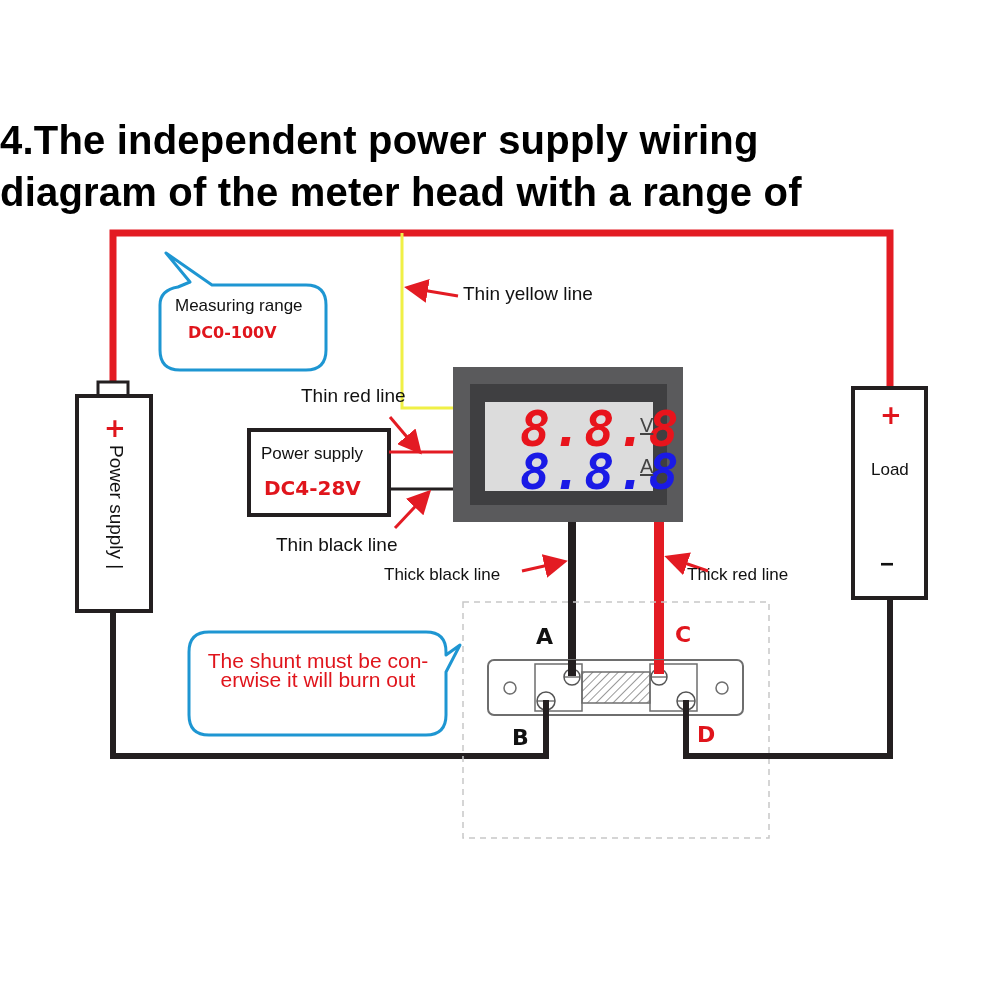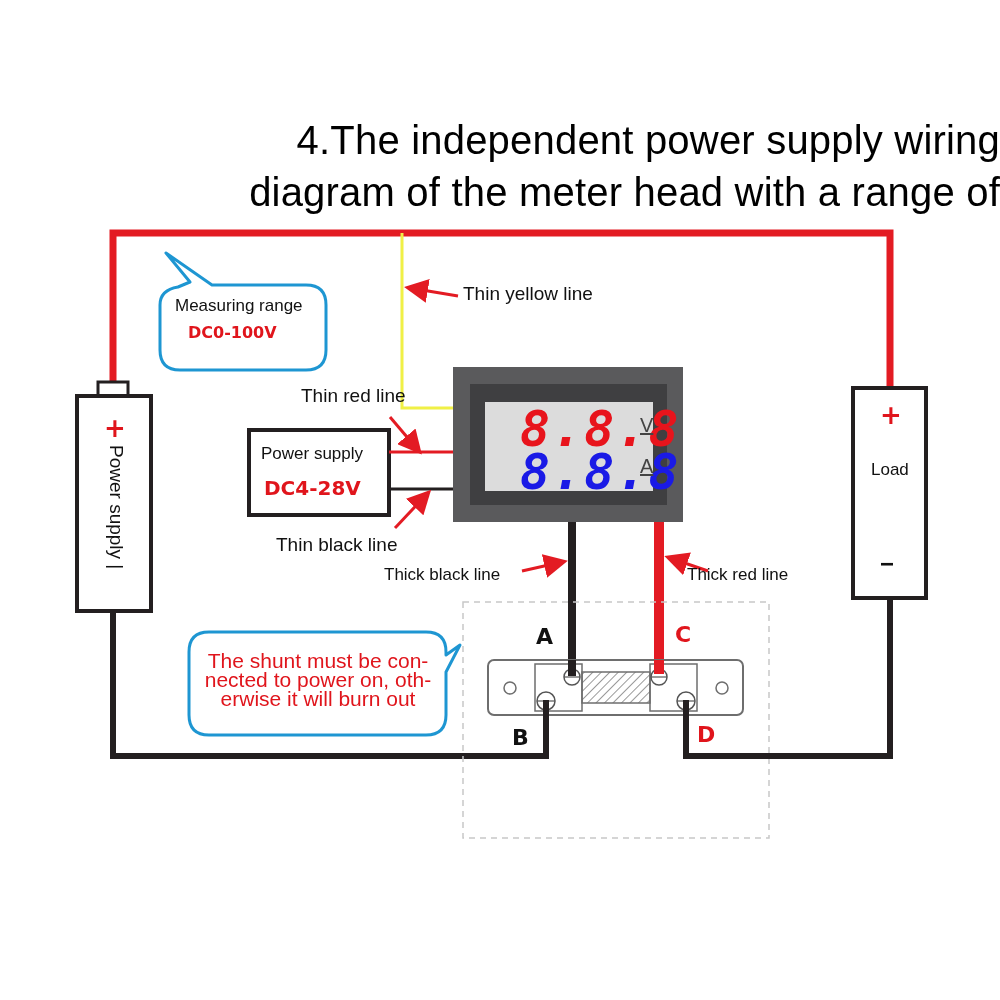--- a/index.html
+++ b/index.html
@@ -1,17 +1,17 @@
 <!DOCTYPE html>
 <html><head>
 <meta charset="utf-8">
 <style>
   html, body { margin:0; padding:0; background:#ffffff; }
   body { width:1000px; height:1000px; position:relative; overflow:hidden; font-family:"Liberation Sans", sans-serif; }
-  .title { position:absolute; left:0; width:1000px; text-align:right; font-weight:normal; font-size:40px; color:#000; line-height:48px; letter-spacing:0.2px; }
+  .title { position:absolute; left:0; width:1000px; text-align:left; font-weight:bold; font-size:40px; color:#000; line-height:48px; letter-spacing:0.2px; }
   .t1 { top:116px; }
   .t2 { top:168px; }
   svg.diagram { position:absolute; left:0; top:0; }
   .lbl { position:absolute; font-size:19px; color:#111; white-space:nowrap; }
   .lbl-sm { font-size:17px; }
   .red-bold { position:absolute; color:#e0151c; font-weight:bold; font-family:"DejaVu Sans", sans-serif; white-space:nowrap; }
   .vert { position:absolute; transform-origin:left top; transform:rotate(90deg); font-size:19px; white-space:nowrap; color:#111; }
   .seg { position:absolute; font-family:"DejaVu Sans Mono", monospace; font-weight:bold; font-style:italic; font-size:50px; letter-spacing:2px; }
   .unit { position:absolute; font-size:20px; color:#444; text-decoration:underline; }
   .warn { position:absolute; color:#e0151c; font-size:21px; text-align:center; line-height:19px; }
@@ -123,15 +123,14 @@
 <div class="lbl lbl-sm" style="left:871px; top:460px;">Load</div>
 <div class="lbl" style="left:880px; top:550px; font-size:24px; font-weight:bold;">−</div>
 
 <div class="letter" style="left:536px; top:624px; color:#111;">A</div>
 <div class="letter" style="left:512px; top:725px; color:#111;">B</div>
 <div class="letter" style="left:675px; top:622px; color:#e0151c;">C</div>
 <div class="letter" style="left:697px; top:722px; color:#e0151c;">D</div>
 
 <div class="warn" style="left:192px; top:651px; width:252px;">
   <div>The shunt must be con-</div>
-  <div>nected to power on, oth-</div>
   <div>erwise it will burn out</div>
 </div>
 
 </body></html>

